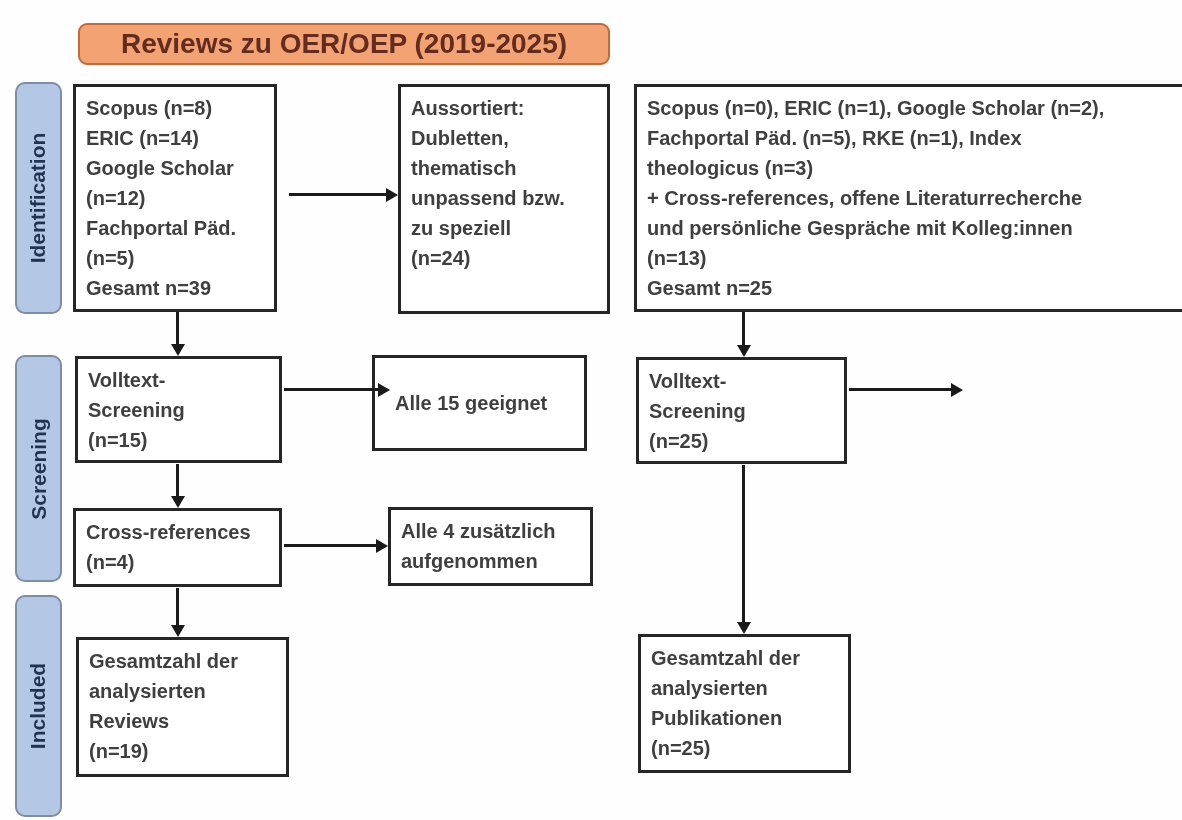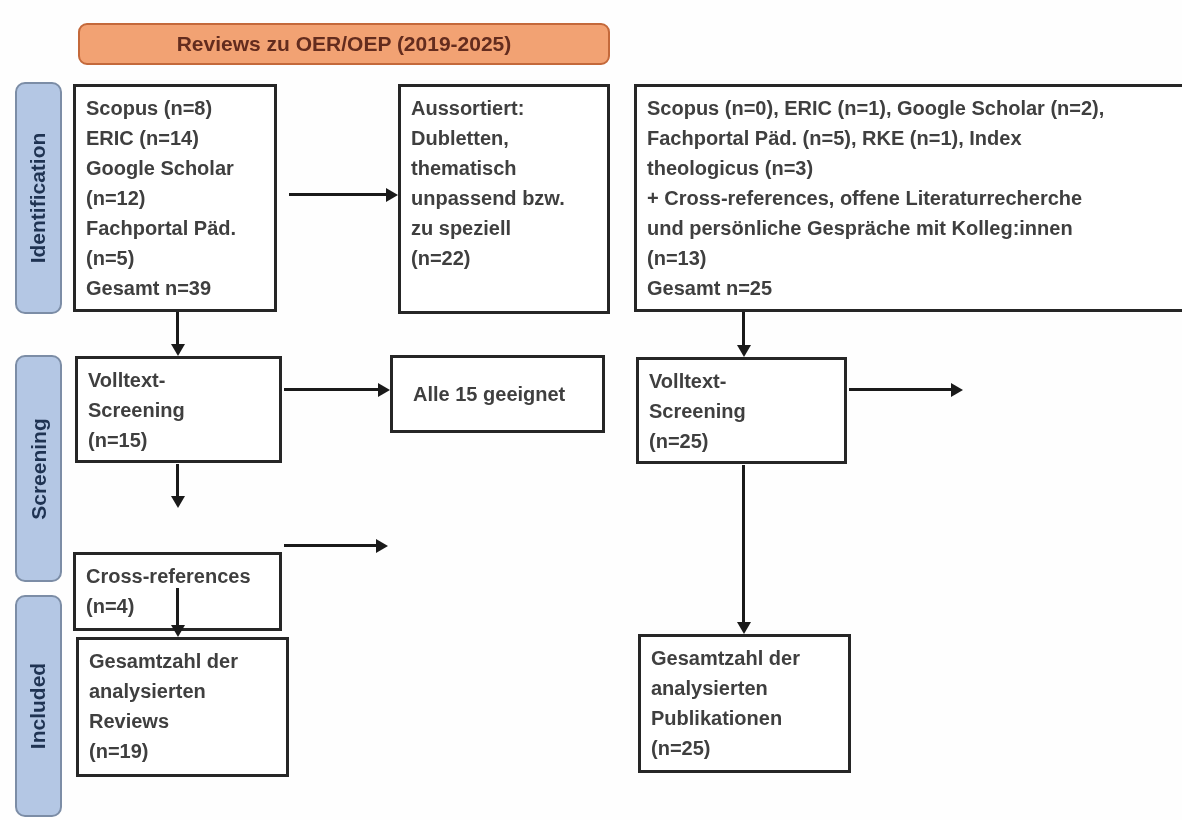--- a/index.html
+++ b/index.html
@@ -4,21 +4,21 @@
 <style>
   html,body{margin:0;padding:0;background:#ffffff;}
   .canvas{
     position:relative;width:1182px;height:820px;background:#fefefe;
     font-family:"Liberation Sans",sans-serif;font-weight:bold;overflow:hidden;
   }
   
   .hdr{
     position:absolute;display:flex;align-items:center;justify-content:center;
     background:var(--header-fill,#F2A273);border:2px solid var(--header-border,#C4693B);
-    border-radius:9px;color:var(--header-text,#632C1E);font-size:21px;
+    border-radius:9px;color:var(--header-text,#632C1E);font-size:28px;
   }
   #hdr-left{left:78px;top:23px;width:528px;height:38px;}
   #hdr-right{left:632px;top:23px;width:538px;height:38px;}
   
   .stage{
     position:absolute;display:flex;align-items:center;justify-content:center;
     background:var(--stage-fill,#B4C7E4);border:2px solid var(--stage-border,#7C8DA6);
     border-radius:10px;color:var(--stage-text,#1F3352);font-size:21px;
   }
   .stage .rot{transform:rotate(-90deg);white-space:nowrap;}
@@ -29,22 +29,22 @@
   .box{
     position:absolute;background:#ffffff;border:3px solid var(--box-border,#262626);
     color:var(--box-text,#3F3F3F);font-size:20px;line-height:1.5;
     padding:6px 10px;white-space:pre-line;box-sizing:border-box;
   }
   .box.center{display:flex;align-items:center;white-space:nowrap;padding-top:0;padding-bottom:0;padding-left:20px;}
   #box-l-id{left:73px;top:84px;width:204px;height:228px;}
   #box-l-excluded{left:398px;top:84px;width:212px;height:230px;}
   #box-r-id{left:634px;top:84px;width:594px;height:228px;}
   #box-l-screen{left:75px;top:356px;width:207px;height:107px;}
-  #box-l-screen-res{left:390px;top:355px;width:215px;height:78px;}
-  #box-l-crossref{left:73px;top:508px;width:209px;height:79px;margin-top:44px;}
+  #box-l-screen-res{left:372px;top:355px;width:215px;height:96px;}
+  #box-l-crossref{left:73px;top:508px;width:209px;height:79px;}
   #box-l-crossref-res{left:388px;top:507px;width:205px;height:79px;}
   #box-l-included{left:76px;top:637px;width:213px;height:140px;}
   #box-r-screen{left:636px;top:357px;width:211px;height:107px;}
   #box-r-screen-res{left:963px;top:355px;width:199px;height:78px;}
   #box-r-included{left:638px;top:634px;width:213px;height:139px;}
   
   .ah{position:absolute;height:3px;background:var(--arrow,#1A1A1A);}
   .ah::after{
     content:"";position:absolute;right:-12px;top:50%;transform:translateY(-50%);
     width:0;height:0;border-top:7px solid transparent;border-bottom:7px solid transparent;
@@ -90,27 +90,29 @@
 Google Scholar
 (n=12)
 Fachportal Päd.
 (n=5)
 Gesamt n=39</div>
   <div class="box" id="box-l-excluded">Aussortiert:
 Dubletten,
 thematisch
 unpassend bzw.
 zu speziell
-(n=22)</div>
+(n=24)</div>
   <div class="box" id="box-l-screen">Volltext-
 Screening
 (n=15)</div>
   <div class="box center" id="box-l-screen-res">Alle 15 geeignet</div>
   <div class="box" id="box-l-crossref">Cross-references
 (n=4)</div>
+  <div class="box" id="box-l-crossref-res">Alle 4 zusätzlich
+aufgenommen</div>
   <div class="box" id="box-l-included">Gesamtzahl der
 analysierten
 Reviews
 (n=19)</div>
 
   <div class="box" id="box-r-id">Scopus (n=0), ERIC (n=1), Google Scholar (n=2),
 Fachportal Päd. (n=5), RKE (n=1), Index
 theologicus (n=3)
 + Cross-references, offene Literaturrecherche
 und persönliche Gespräche mit Kolleg:innen

